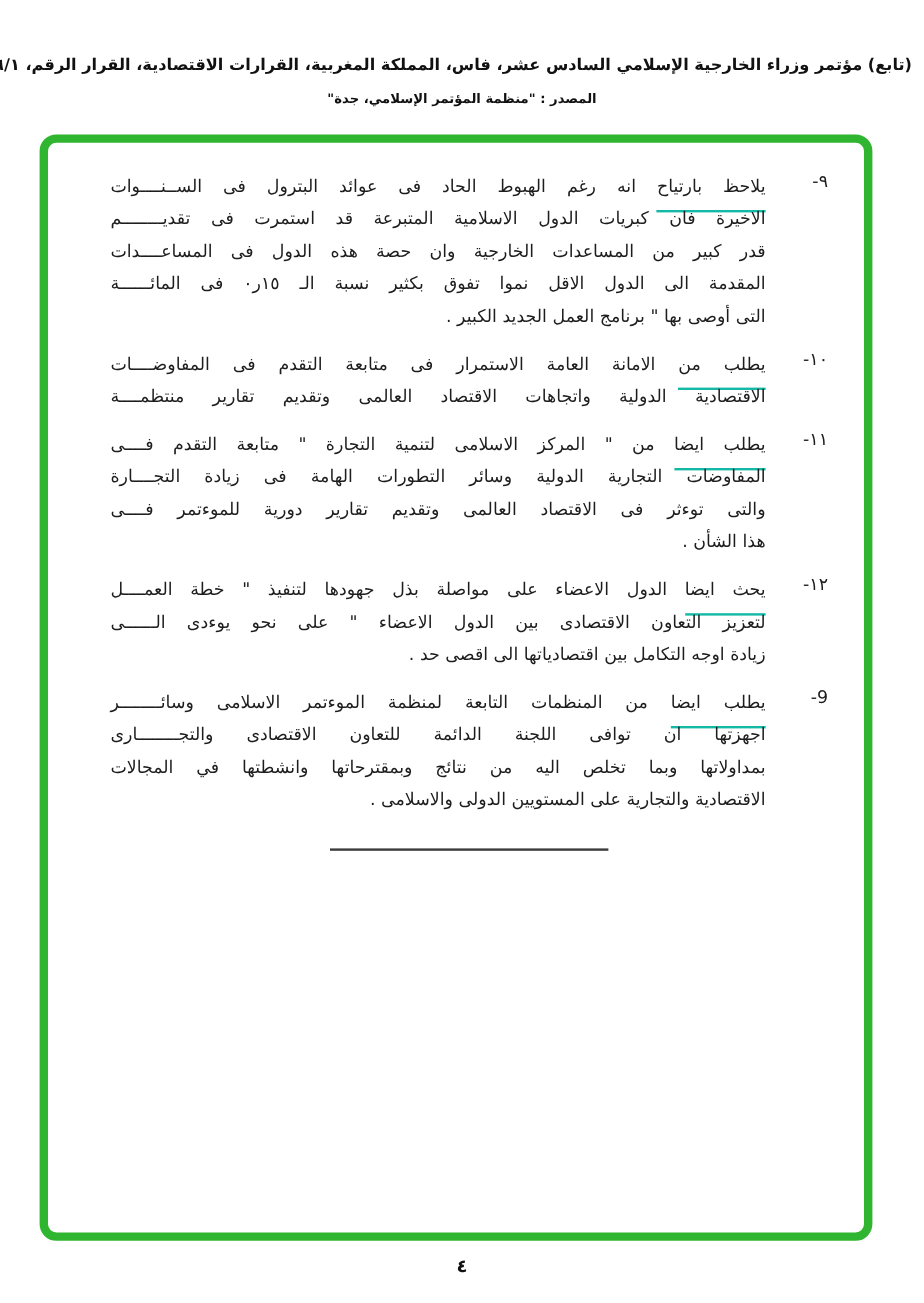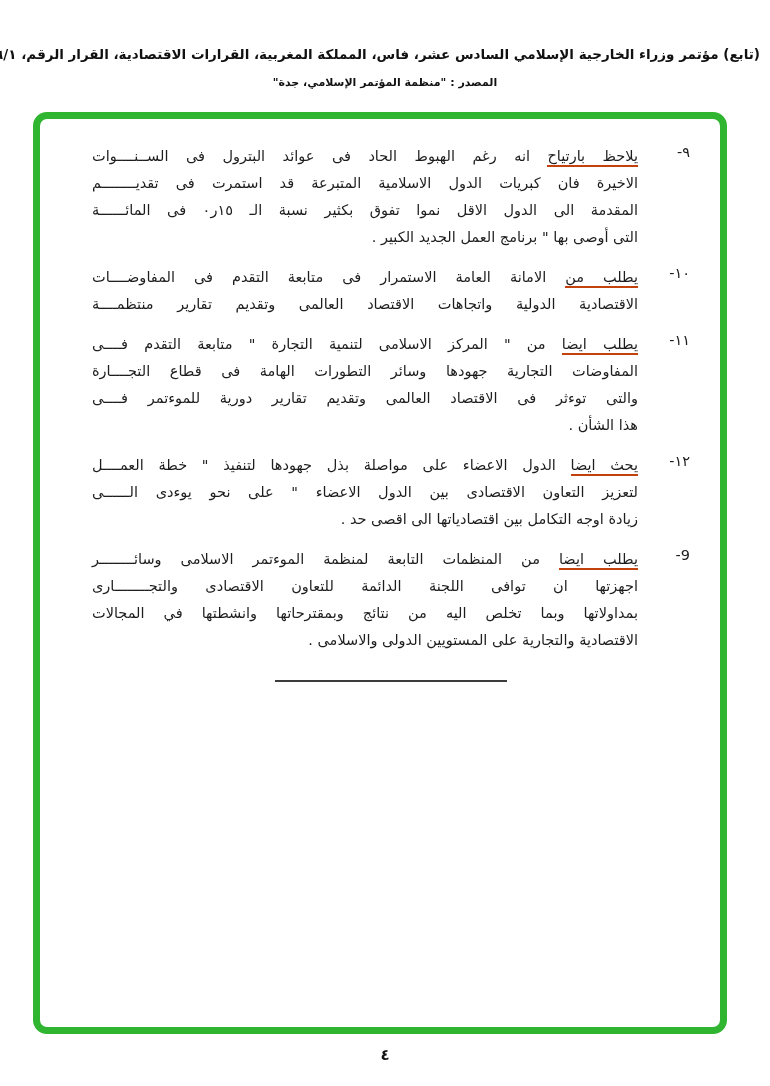--- a/index.html
+++ b/index.html
@@ -44,22 +44,22 @@
   }
   .para-text { flex: 1; min-width: 0; }
   .line {
     font-size: 14.5px; line-height: 27px;
     text-align: justify;
     color: #1d1d1d;
   }
   .line.fill { text-align-last: justify; }
   .line.last { text-align: right; text-align-last: right; }
   .lead {
-    border-bottom: 2px solid #c2410c;
-    padding-bottom: 1px;
+    border-bottom: 2px solid #14b8a6;
+    padding-bottom: 11px;
   }
   .divider {
     width: 232px;
     margin: 26px auto 0 auto;
     border-top: 2px solid #3c3c3c;
     height: 0;
   }
   .page-number {
     position: absolute; top: 1046px; left: 0; right: 0;
     text-align: center;
@@ -73,38 +73,39 @@
 <div class="header-source" dir="rtl">المصدر :  "منظمة المؤتمر الإسلامي، جدة"</div>
 
 <div class="frame">
   <div class="content" dir="rtl">
 
     <div class="para">
       <div class="para-num">٩-</div>
       <div class="para-text">
         <div class="line fill"><span class="lead">يلاحظ بارتياح</span><span> انه رغم الهبوط الحاد فى عوائد البترول فى الســنــــوات</span></div>
         <div class="line fill">الاخيرة فان كبريات الدول الاسلامية المتبرعة قد استمرت فى تقديــــــــم</div>
+        <div class="line fill">قدر كبير من المساعدات الخارجية وان حصة هذه الدول فى المساعــــدات</div>
         <div class="line fill">المقدمة الى الدول الاقل نموا تفوق بكثير نسبة الـ ١٥ر٠ فى المائــــــة</div>
         <div class="line last">التى أوصى بها " برنامج العمل الجديد الكبير   .</div>
       </div>
     </div>
 
     <div class="para">
       <div class="para-num">١٠-</div>
       <div class="para-text">
         <div class="line fill"><span class="lead">يطلب من</span><span>  الامانة العامة الاستمرار فى متابعة التقدم فى المفاوضــــات</span></div>
         <div class="line fill">الاقتصادية الدولية واتجاهات الاقتصاد العالمى وتقديم تقارير منتظمــــة</div>
       </div>
     </div>
 
     <div class="para">
       <div class="para-num">١١-</div>
       <div class="para-text">
         <div class="line fill"><span class="lead">يطلب ايضا</span><span> من " المركز الاسلامى لتنمية التجارة "  متابعة التقدم فــــى</span></div>
-        <div class="line fill">المفاوضات التجارية جهودها وسائر التطورات الهامة فى قطاع التجــــارة</div>
+        <div class="line fill">المفاوضات التجارية الدولية وسائر التطورات الهامة فى زيادة التجــــارة</div>
         <div class="line fill">والتى توءثر فى الاقتصاد العالمى وتقديم تقارير دورية للموءتمر فــــى</div>
         <div class="line last">هذا الشأن .</div>
       </div>
     </div>
 
     <div class="para">
       <div class="para-num">١٢-</div>
       <div class="para-text">
         <div class="line fill"><span class="lead">يحث ايضا</span><span> الدول الاعضاء على مواصلة بذل جهودها لتنفيذ " خطة العمــــل</span></div>
         <div class="line fill">لتعزيز التعاون الاقتصادى بين الدول الاعضاء "  على نحو يوءدى الــــــى</div>

